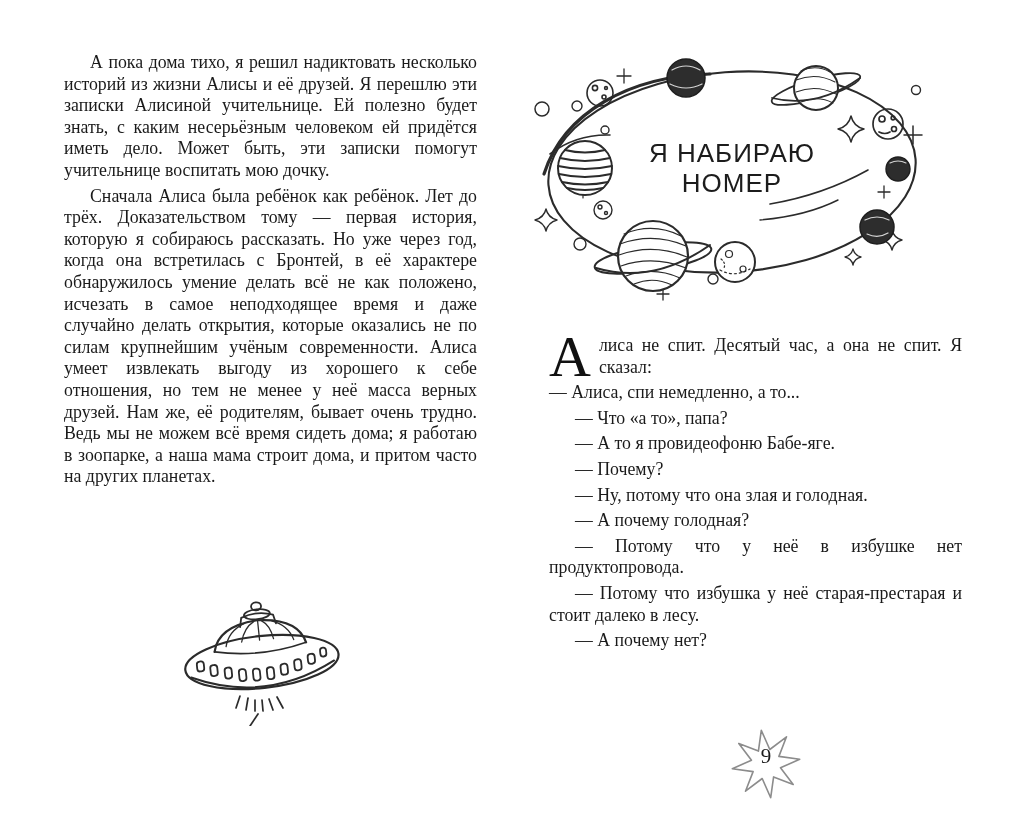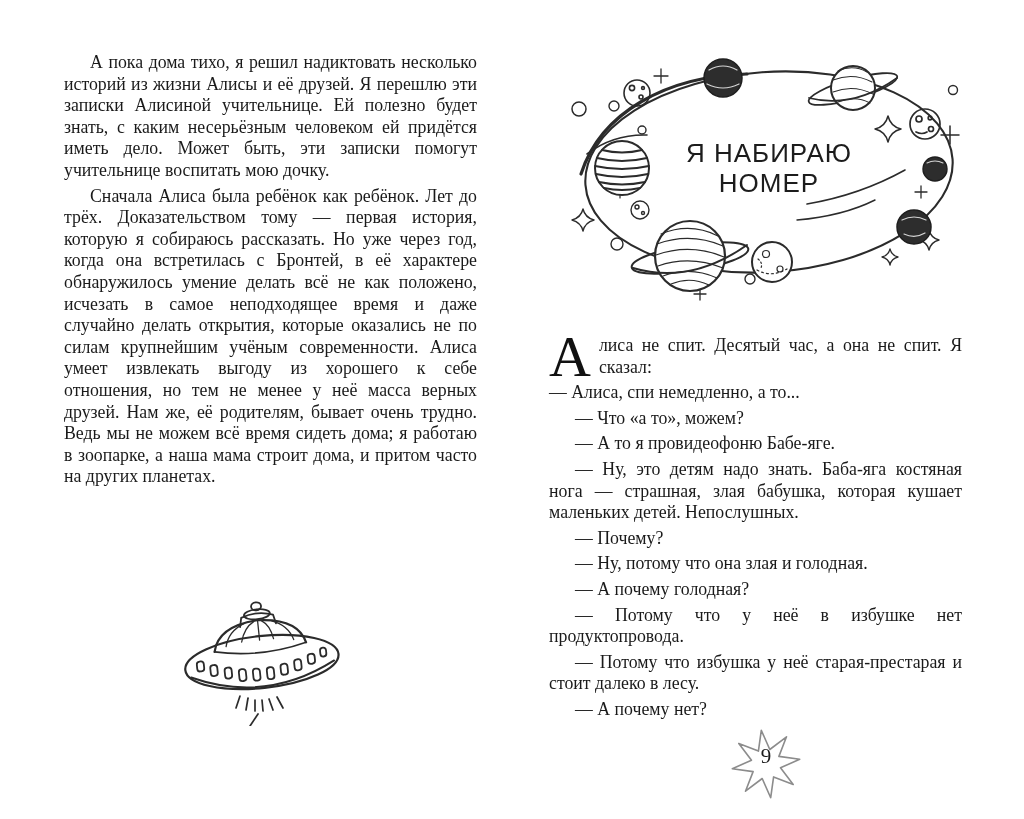--- a/index.html
+++ b/index.html
@@ -21,21 +21,21 @@
     float:left;
     font-size:58px;
     line-height:43px;
     height:43px;
     padding-right:8px;
     font-family:"Liberation Serif", serif;
     color:#111;
   }
 
   
-  #chapter-head { left:557px; top:42px; width:424px; height:284px; }
+  #chapter-head { left:520px; top:42px; width:424px; height:284px; }
   #chapter-head svg { position:absolute; left:0; top:0; }
   .chapter-title {
     position:absolute; left:0; top:96px; width:100%;
     text-align:center;
     font-family:"Liberation Sans", sans-serif;
     font-size:26px; line-height:30px; letter-spacing:1px;
     color:#1c1c1c; font-weight:400;
   }
 
   
@@ -206,23 +206,22 @@
   </svg>
   <div class="chapter-title">
     <div>Я НАБИРАЮ</div>
     <div>НОМЕР</div>
   </div>
 </div>
 
 <div id="right-text" class="page-abs textcol">
   <p class="noindent"><span class="dropcap">А</span><span>лиса не спит. Десятый час, а она не спит. Я сказал:</span></p>
   <p class="noindent">— Алиса, спи немедленно, а то...</p>
-  <p class="indent">— Что «а то», можем?</p>
+  <p class="indent">— Что «а то», папа?</p>
   <p class="indent">— А то я провидеофоню Бабе-яге.</p>
-  <p class="indent">— Ну, это детям надо знать. Баба-яга костяная нога — страшная, злая бабушка, которая кушает маленьких детей. Непослушных.</p>
   <p class="indent">— Почему?</p>
   <p class="indent">— Ну, потому что она злая и голодная.</p>
   <p class="indent">— А почему голодная?</p>
   <p class="indent">— Потому что у неё в избушке нет продуктопровода.</p>
   <p class="indent">— Потому что избушка у неё старая-престарая и стоит далеко в лесу.</p>
   <p class="indent">— А почему нет?</p>
 </div>
 
 <div id="pagenum-wrap" class="page-abs">
   <svg width="78" height="78" viewBox="0 0 78 78">

